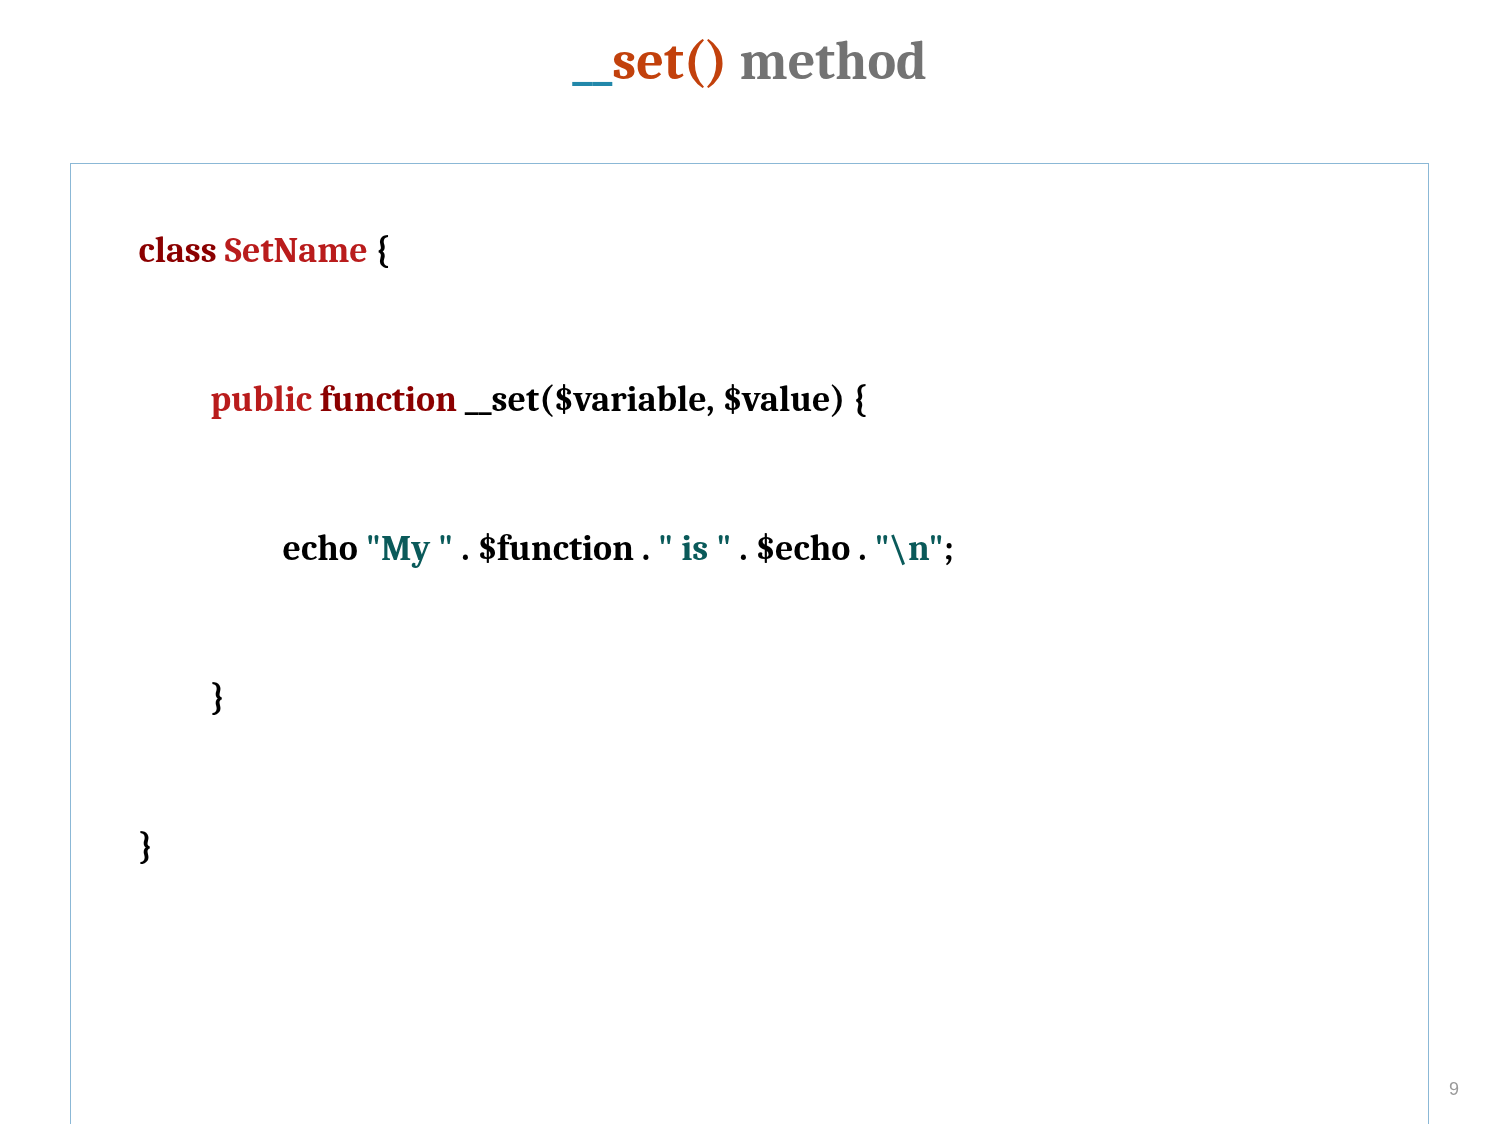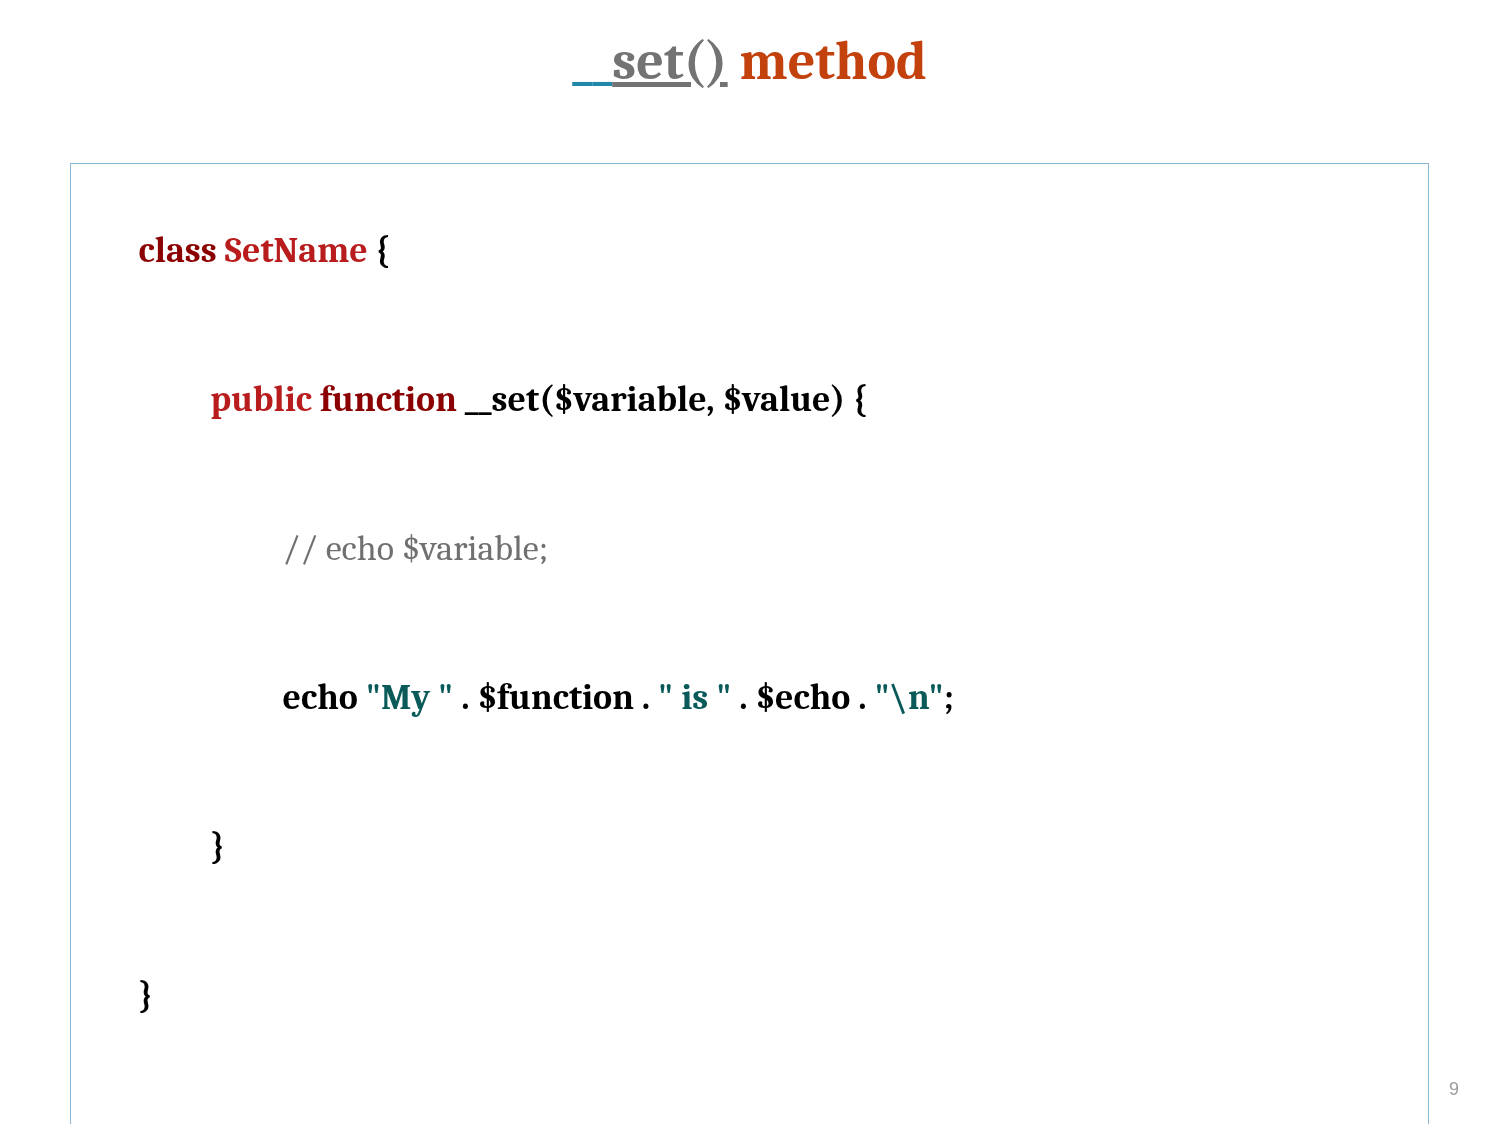--- a/index.html
+++ b/index.html
@@ -16,23 +16,23 @@
     width: 1499px;
     height: 1124px;
     box-sizing: border-box;
   }
   .title {
     text-align: center;
     padding-top: 30px;
     font-size: 54px;
     font-weight: bold;
   }
-  .title .u-red { color: #737373; text-decoration: underline; }
+  .title .u-red { color: #c2410c; }
   .title .u-blue { color: #28a; margin-top: 24px; }
-  .title .black { color: #c2410c; }
+  .title .black { color: #737373; }
   .code-box {
     margin: 70px 70px 0 70px;
     border: 1px solid #8bb8d6;
     padding: 12px 20px 12px 20px;
     font-size: 36px;
     line-height: 1.38;
     font-family: Cambria, Georgia, "Times New Roman", serif;
   }
   .kw-red    { color: #8b0000; font-weight: bold; }   
   .name-grn  { color: #b91c1c; font-weight: bold; }   
@@ -61,23 +61,20 @@
   </div>
 
   <div class="code-box">
     <div class="codeline">
       <span class="kw-red">class </span><span class="name-grn">SetName </span><span class="bold-blk">{</span>
     </div>
     <div class="codeline">
       <span class="indent1"></span><span class="name-grn">public </span><span class="kw-red">function </span><span class="bold-blk">__set($variable, $value) {</span>
     </div>
     <div class="codeline">
-      <span class="indent2"></span><span class="comment">// echo $variable;</span>
-    </div>
-    <div class="codeline">
       <span class="indent2"></span><span class="bold-blk">echo </span><span class="str-teal">"My "</span><span class="bold-blk"> . $function . </span><span class="str-teal">" is "</span><span class="bold-blk"> . $echo . </span><span class="str-teal">"\n"</span><span class="bold-blk">;</span>
     </div>
     <div class="codeline">
       <span class="indent1"></span><span class="bold-blk">}</span>
     </div>
     <div class="codeline">
       <span class="bold-blk">}</span>
     </div>
     <div class="codeline">&nbsp;</div>
     <div class="codeline">

